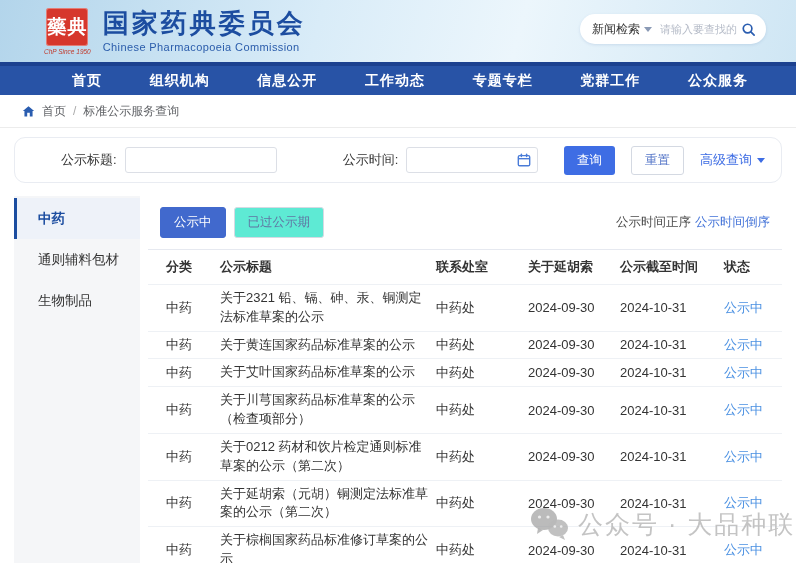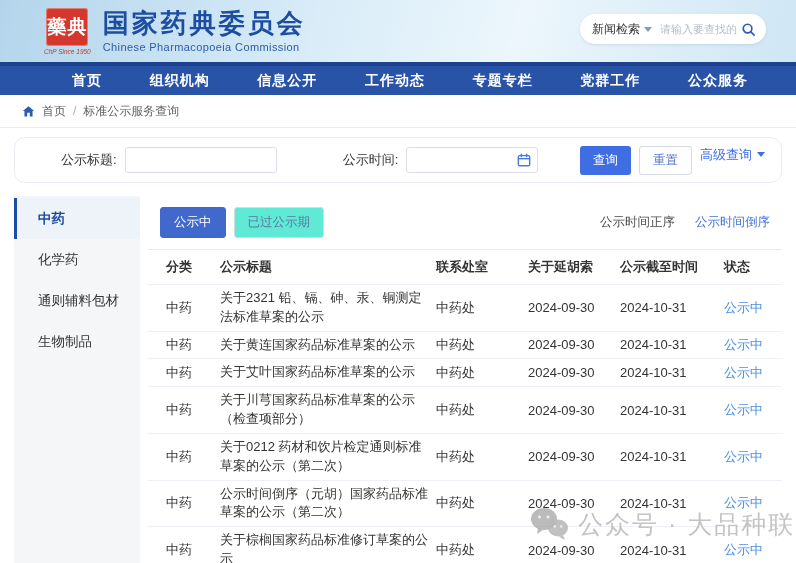--- a/index.html
+++ b/index.html
@@ -32,38 +32,38 @@
   .crumb-sep { color:#aaa; }
 
   
   .filter-card { margin:9px 14px 0; border:1px solid #e9ecf2; border-radius:11px; background:#fff; height:46px; display:flex; align-items:center; padding:0 16px 0 0; }
   .filter-label { font-size:13px; color:#333; margin-left:46px; white-space:nowrap; }
   .filter-label.second { margin-left:66px; }
   .filter-input { width:152px; height:26px; border:1px solid #dcdfe6; border-radius:3px; margin-left:8px; font-size:12px; padding:0 8px; outline:0; }
   .date-wrap { position:relative; margin-left:8px; }
   .date-input { width:132px; height:26px; border:1px solid #dcdfe6; border-radius:3px; font-size:12px; padding:0 26px 0 8px; outline:0; }
   .cal-icon { position:absolute; right:7px; top:6px; cursor:pointer; }
-  .filter-actions { margin-left:auto; display:flex; align-items:flex-start; gap:8px; }
+  .filter-actions { margin-left:auto; display:flex; align-items:center; gap:16px; }
   .btn-primary { background:#3e6de4; color:#fff; border:0; border-radius:3px; font-size:12.5px; padding:6px 13px; cursor:pointer; }
   .btn-plain { background:#fff; color:#5576c8; border:1px solid #d4d9e2; border-radius:3px; font-size:12.5px; padding:5px 13px; cursor:pointer; }
   .adv-link { color:#3e6de4; font-size:13px; cursor:pointer; display:flex; align-items:center; gap:5px; }
   .adv-link .caret-down { border-top-color:#3e6de4; border-left-width:4px; border-right-width:4px; }
 
   
   .content { display:flex; gap:8px; margin:13px 14px 0; height:367px; overflow:hidden; }
   .sidebar { width:126px; background:#f5f6f8; padding-top:2px; flex-shrink:0; }
   .side-item { height:41px; display:flex; align-items:center; padding-left:21px; font-size:13.5px; color:#333; cursor:pointer; border-left:3px solid transparent; }
   .side-item.active { color:#1c4da0; font-weight:bold; border-left:3px solid #1c4da0; background:#eef2f9; }
 
   .main { flex:1; background:#fff; min-width:0; }
   .tab-row { display:flex; align-items:center; padding:11px 2px 11px 12px; }
   .tab { font-size:12.5px; padding:6px 13px; border-radius:3px; cursor:pointer; white-space:nowrap; }
   .tab.active { background:#4169cd; color:#fff; border:1px solid #4169cd; }
   .tab.inactive { background:#5eead4; color:#6076a3; border:1px solid #d5dae3; margin-left:8px; }
-  .sort-group { margin-left:auto; display:flex; align-items:center; gap:20px; padding-right:10px; }
+  .sort-group { margin-left:auto; display:flex; align-items:center; gap:4px; padding-right:10px; }
   .sort-link { font-size:12.5px; color:#4a4a4a; cursor:pointer; white-space:nowrap; }
   .sort-link.active { color:#4272d8; }
 
   
   .table { width:100%; }
   .t-head { display:flex; align-items:center; border-top:1px solid #e6e9f0; font-weight:bold; font-size:13px; color:#333; padding:8px 0 7px; }
   .t-row { display:flex; align-items:center; border-top:1px solid #eef1f5; font-size:13px; color:#333; padding:4px 0; min-height:24px; }
   .c { padding-right:6px; }
   .c-cat { width:72px; padding-left:18px; flex-shrink:0; }
   .c-title { flex:1; min-width:0; line-height:1.45; }
@@ -145,21 +145,20 @@
       <span class="adv-link">
         <span>高级查询</span>
         <span class="caret-down"></span>
       </span>
     </div>
   </div>
 
   <div class="content">
     <div class="sidebar" id="side-list">
         <div class="side-item active">中药</div>
-        <div class="side-item">化学药</div>
         <div class="side-item">通则辅料包材</div>
         <div class="side-item">生物制品</div>
       </div>
     <div class="main">
       <div class="tab-row">
         <span class="tab active">公示中</span>
         <span class="tab inactive">已过公示期</span>
         <span class="sort-group">
           <span class="sort-link">公示时间正序</span>
           <span class="sort-link active">公示时间倒序</span>
@@ -210,21 +209,21 @@
             <div class="t-row">
               <div class="c c-cat">中药</div>
               <div class="c c-title row-title">关于0212 药材和饮片检定通则标准草案的公示（第二次）</div>
               <div class="c c-dept">中药处</div>
               <div class="c c-date">2024-09-30</div>
               <div class="c c-date2">2024-10-31</div>
               <div class="c c-status"><a class="status-link">公示中</a></div>
             </div>
             <div class="t-row">
               <div class="c c-cat">中药</div>
-              <div class="c c-title row-title">公示时间倒序（元胡）国家药品标准草案的公示（第二次）</div>
+              <div class="c c-title row-title">关于延胡索（元胡）铜测定法标准草案的公示（第二次）</div>
               <div class="c c-dept">中药处</div>
               <div class="c c-date">2024-09-30</div>
               <div class="c c-date2">2024-10-31</div>
               <div class="c c-status"><a class="status-link">公示中</a></div>
             </div>
             <div class="t-row">
               <div class="c c-cat">中药</div>
               <div class="c c-title row-title">关于棕榈国家药品标准修订草案的公示</div>
               <div class="c c-dept">中药处</div>
               <div class="c c-date">2024-09-30</div>

